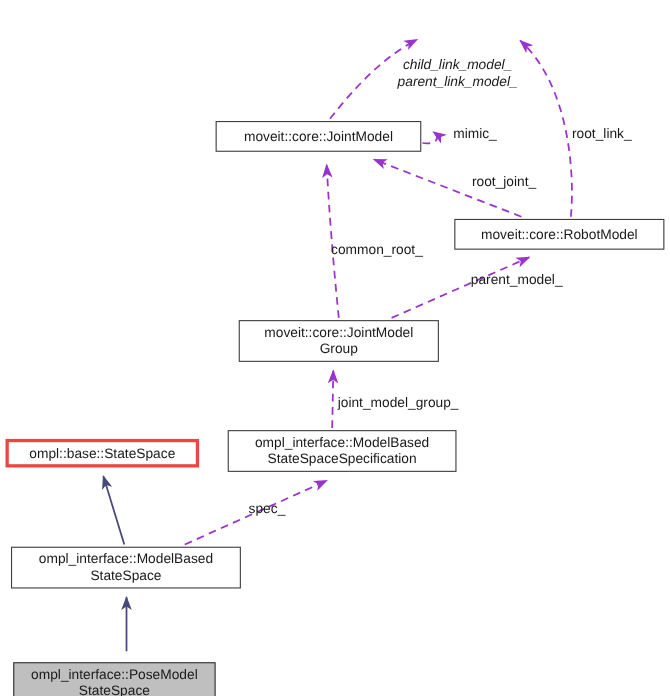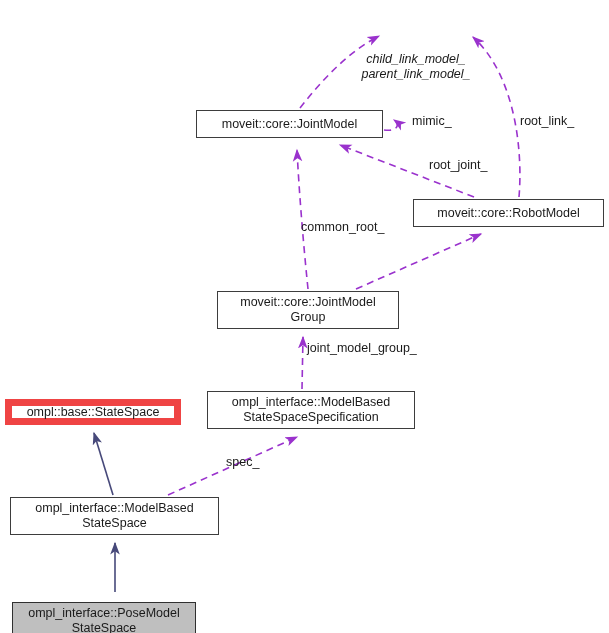--- a/index.html
+++ b/index.html
@@ -36,21 +36,21 @@
     color: #1a1a1a;
     letter-spacing: 0px;
     white-space: pre-line;
     z-index: 5;
   }
   .node.highlight {
     background: #bfbfbf;
     border-color: #303030;
   }
   .node.faded {
-    border: 7px solid #ef4444;
+    border: 3px solid #ef4444;
     color: #1a1a1a;
   }
   .edge-label {
     position: absolute;
     font-size: 12.5px;
     line-height: 15px;
     color: #1a1a1a;
     white-space: pre-line;
     z-index: 6;
     background: transparent;
@@ -130,18 +130,19 @@
 parent_link_model_</div>
 
   <div class="edge-label" style="left:412px; top:114px; width:60px;">mimic_</div>
 
   <div class="edge-label" style="left:520px; top:114px; width:80px;">root_link_</div>
 
   <div class="edge-label" style="left:418px; top:158px; width:85px;margin-left:11px;">root_joint_</div>
 
   <div class="edge-label" style="left:301px; top:200px; width:105px;margin-top:20px;">common_root_</div>
 
+  <div class="edge-label" style="left:428px; top:247px; width:110px;">parent_model_</div>
 
-  <div class="edge-label" style="left:307px; top:341px; width:145px;">joint_model_group_</div>
+  <div class="edge-label" style="left:307px; top:359px; width:145px;">joint_model_group_</div>
 
   <div class="edge-label" style="left:226px; top:455px; width:55px;">spec_</div>
 
 </div>
 
 </body></html>

